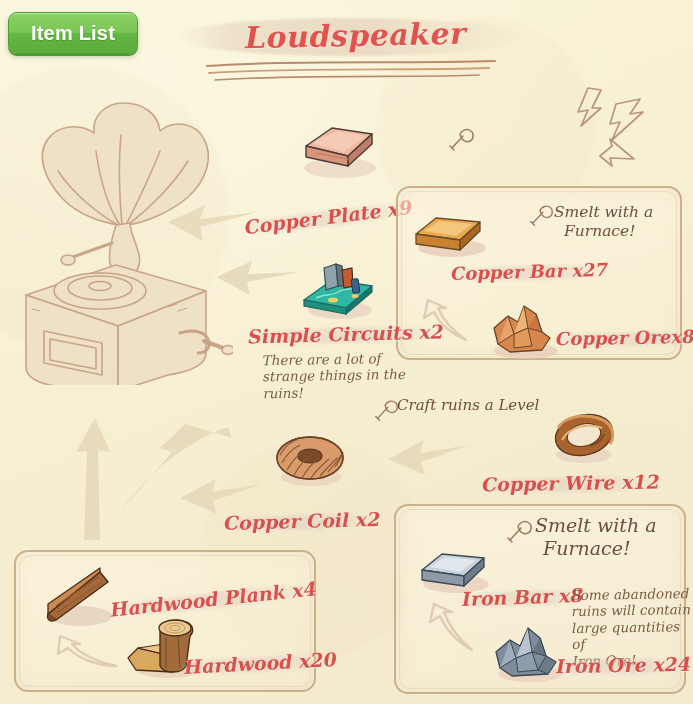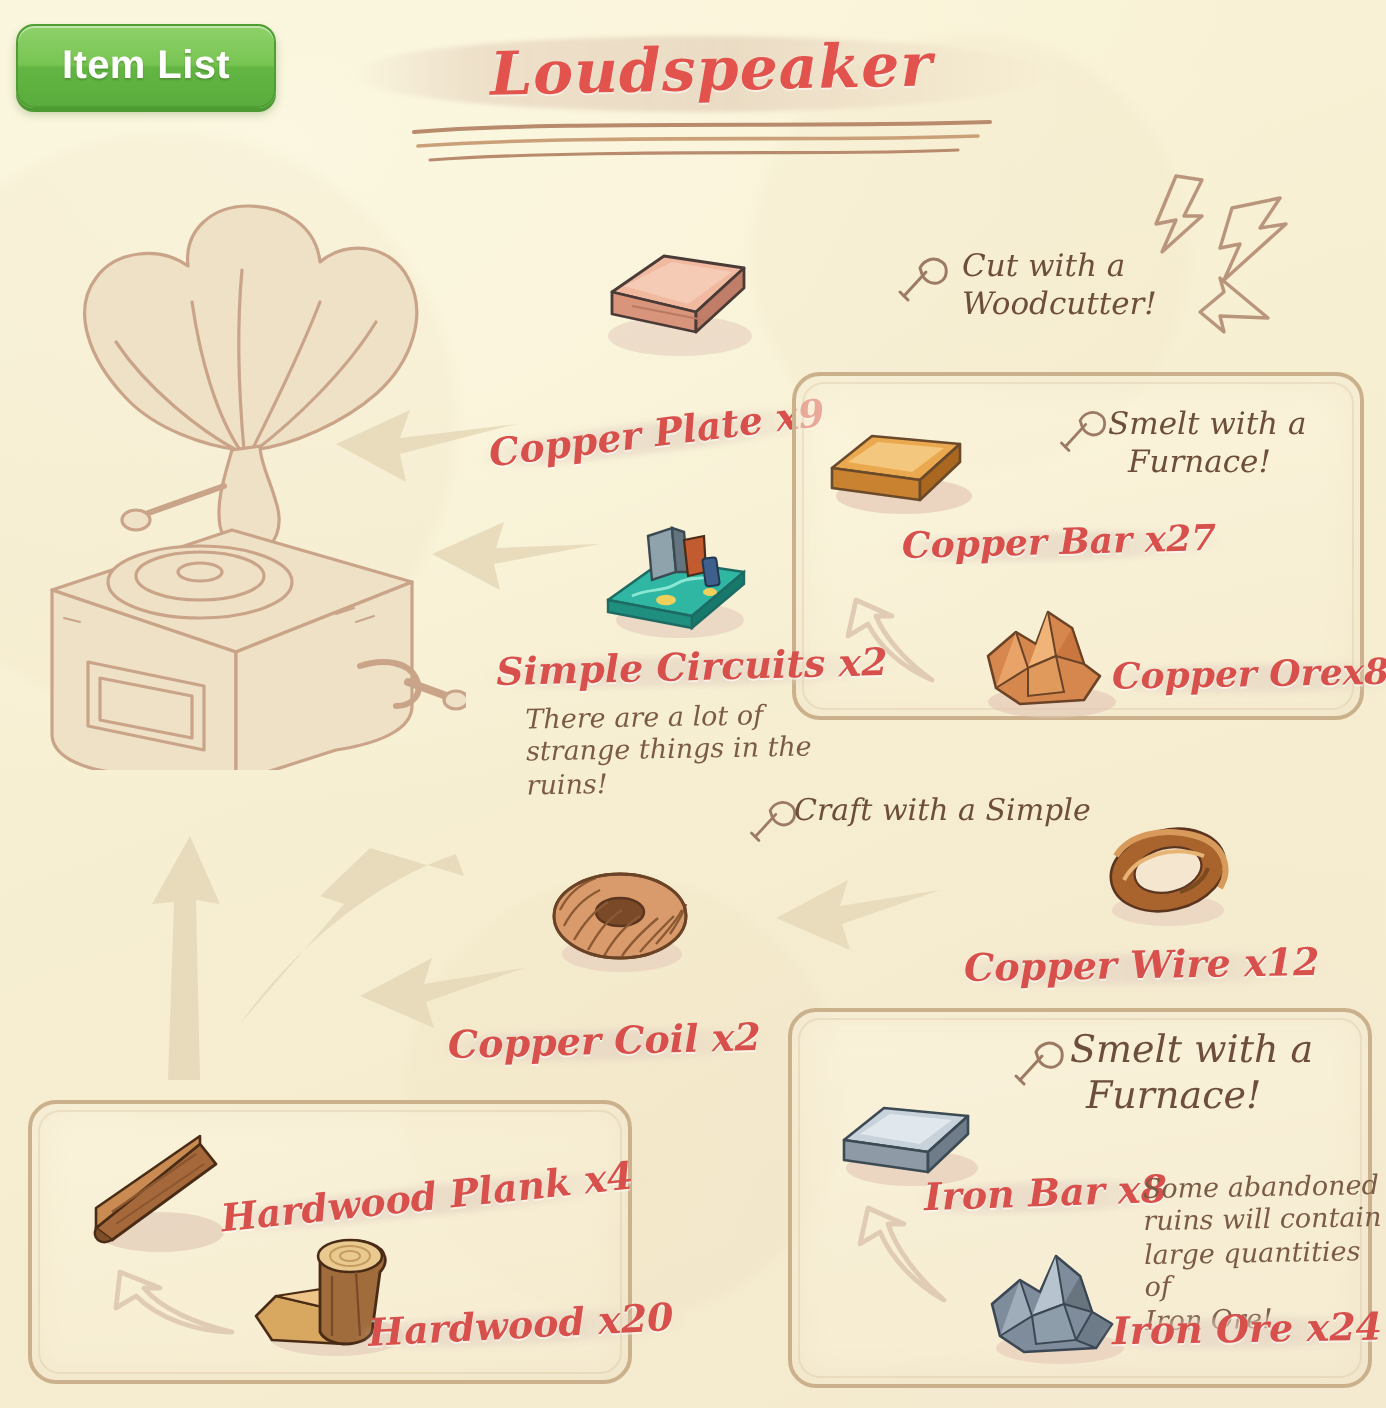--- a/index.html
+++ b/index.html
@@ -211,24 +211,20 @@
   </div>
   <div class="item-label" style="left:244px; top:206px; font-size:19px; transform:rotate(-7deg);">Copper Plate x9</div>
 
   <svg class="icon-box" style="left:446px; top:124px;" width="30" height="30" viewBox="0 0 30 30">
     <g fill="none" stroke="#9c7a64" stroke-width="1.5" stroke-linejoin="round" stroke-linecap="round">
       <path d="M6 24 L17 12"></path>
       <path d="M14 10 C16 6 21 4 25 7 C28 9 28 15 24 17 C20 19 16 16 15 13 Z"></path>
       <path d="M4 22 L8 26"></path>
     </g>
   </svg>
-  <div class="instr" style="left:481px; top:124px; font-size:15.5px;">
-    <div>Cut with a</div>
-    <div>Woodcutter!</div>
-  </div>
 
   <div class="card" style="left:396px; top:186px; width:286px; height:174px;"></div>
 
   <div class="icon-box" style="left:406px; top:200px; width:86px; height:60px;">
     <svg viewBox="0 0 86 60" width="86" height="60">
       <ellipse cx="46" cy="48" rx="34" ry="9" fill="#e3c4b4" opacity=".65"></ellipse>
       <path d="M10 34 L30 18 L74 22 L54 40 Z" fill="#eba94f" stroke="#6a4a2b" stroke-width="1.3" stroke-linejoin="round"></path>
       <path d="M10 34 L10 44 L54 50 L54 40 Z" fill="#c9822f" stroke="#6a4a2b" stroke-width="1.3" stroke-linejoin="round"></path>
       <path d="M54 40 L74 22 L74 31 L54 50 Z" fill="#a9671f" stroke="#6a4a2b" stroke-width="1.3" stroke-linejoin="round"></path>
       <path d="M18 31 L33 21 L66 24 L50 36 Z" fill="#f6cd86" opacity=".85"></path>
@@ -289,21 +285,21 @@
   </div>
 
   <svg class="icon-box" style="left:372px; top:396px;" width="28" height="28" viewBox="0 0 30 30">
     <g fill="none" stroke="#9c7a64" stroke-width="1.5" stroke-linejoin="round" stroke-linecap="round">
       <path d="M6 24 L17 12"></path>
       <path d="M14 10 C16 6 21 4 25 7 C28 9 28 15 24 17 C20 19 16 16 15 13 Z"></path>
       <path d="M4 22 L8 26"></path>
     </g>
   </svg>
   <div class="instr" style="left:397px; top:396px; font-size:15px;">
-    <div>Craft with a Simple</div>
+    <div>Craft ruins a Level</div>
   </div>
 
   <div class="icon-box" style="left:268px; top:425px; width:84px; height:66px;">
     <svg viewBox="0 0 84 66" width="84" height="66">
       <ellipse cx="43" cy="52" rx="30" ry="9" fill="#e3c9ba" opacity=".55"></ellipse>
       <ellipse cx="42" cy="33" rx="33" ry="21" fill="#d99b6c" stroke="#6b4326" stroke-width="1.4"></ellipse>
       <ellipse cx="42" cy="31" rx="12" ry="7" fill="#7a4a28" stroke="#5b3520" stroke-width="1.2"></ellipse>
       <g stroke="#8b5a34" stroke-width="1.2" fill="none">
         <path d="M12 30 C16 22 22 17 30 14"></path>
         <path d="M14 38 C18 30 24 24 32 20"></path>

